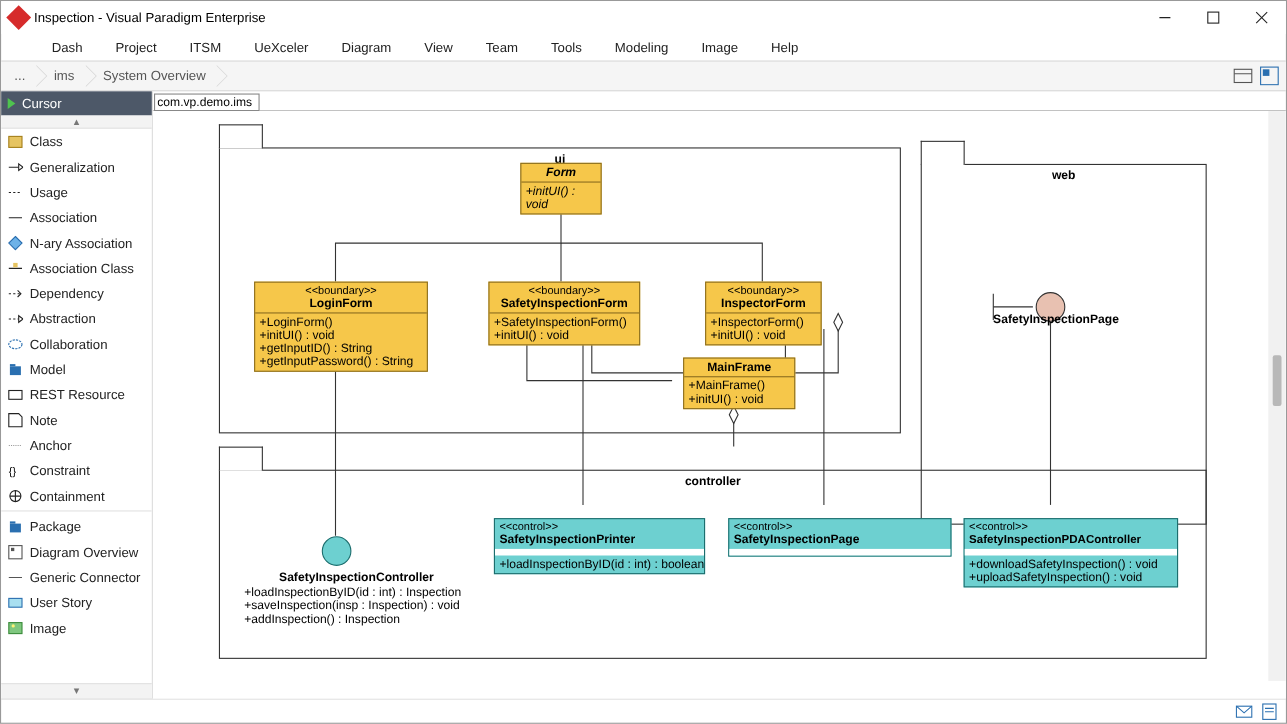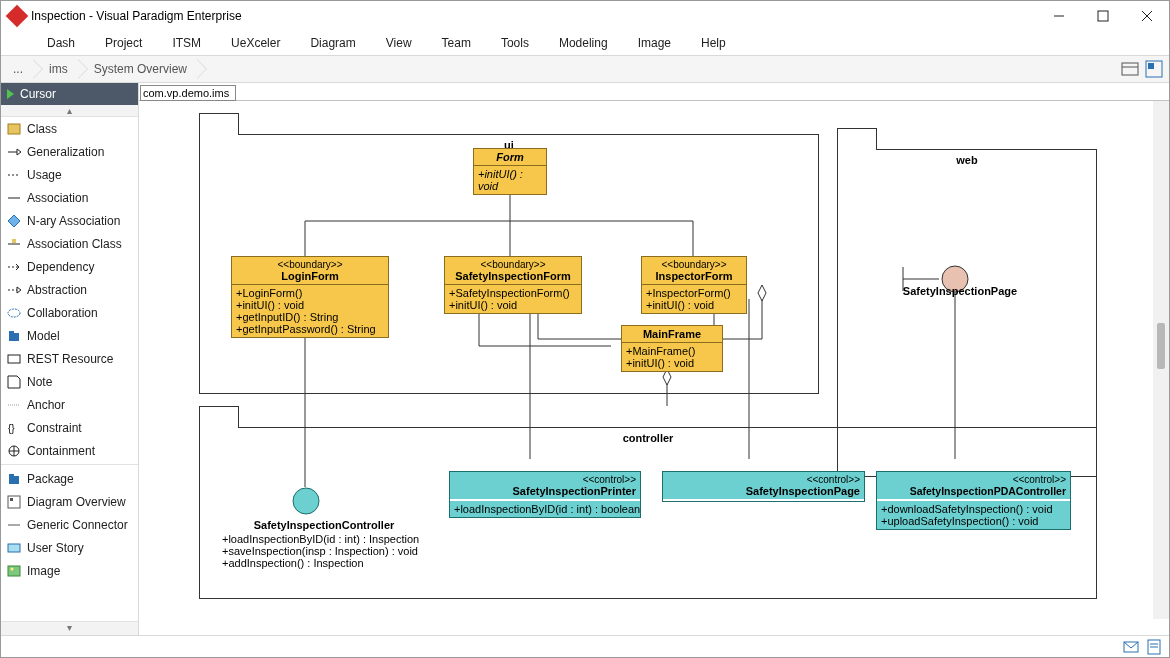--- a/index.html
+++ b/index.html
@@ -37,21 +37,21 @@
 .pkg-frame { position: absolute; border: 1px solid #333; }
 .pkg-tab { position: absolute; top: -22px; left: -1px; height: 22px; border: 1px solid #333; border-bottom: none; background: #fff; }
 .pkg-label { position: absolute; top: 4px; width: 100%; text-align: center; font-size: 11px; font-weight: bold; }
 .ubox { position: absolute; border: 1px solid #8a6d1e; background: #f6c74a; font-size: 11px; }
 .ubox .head { border-bottom: 1px solid #8a6d1e; text-align: center; padding: 2px 4px; }
 .ubox .body { padding: 2px 4px; }
 .stereo { font-size: 10px; }
 .cname { font-weight: bold; }
 .italic { font-style: italic; }
 .cbox { position: absolute; border: 1px solid #1d6e6e; background: #6dd0d0; font-size: 11px; }
-.cbox .head { border-bottom: 2px solid #ffffff; text-align: right; padding: 2px 4px; }
+.cbox .head { border-bottom: 6px solid #ffffff; text-align: left; padding: 2px 4px; }
 .cbox .body { padding: 2px 4px; }
 .plainbox { position: absolute; font-size: 11px; }
 svg.wires { position: absolute; top: 0; left: 0; pointer-events: none; }
 </style>
 </head>
 <body>
 
 <div class="titlebar">
   <div class="app-icon"></div>
   <div class="title">Inspection - Visual Paradigm Enterprise</div>

